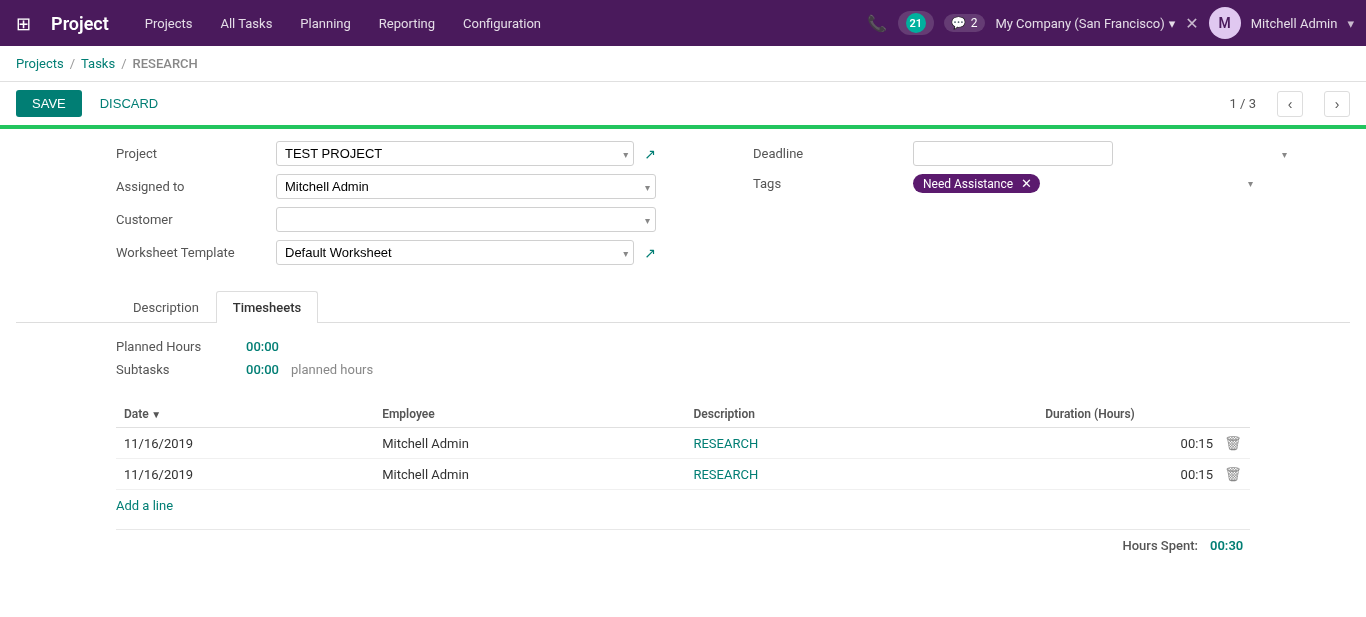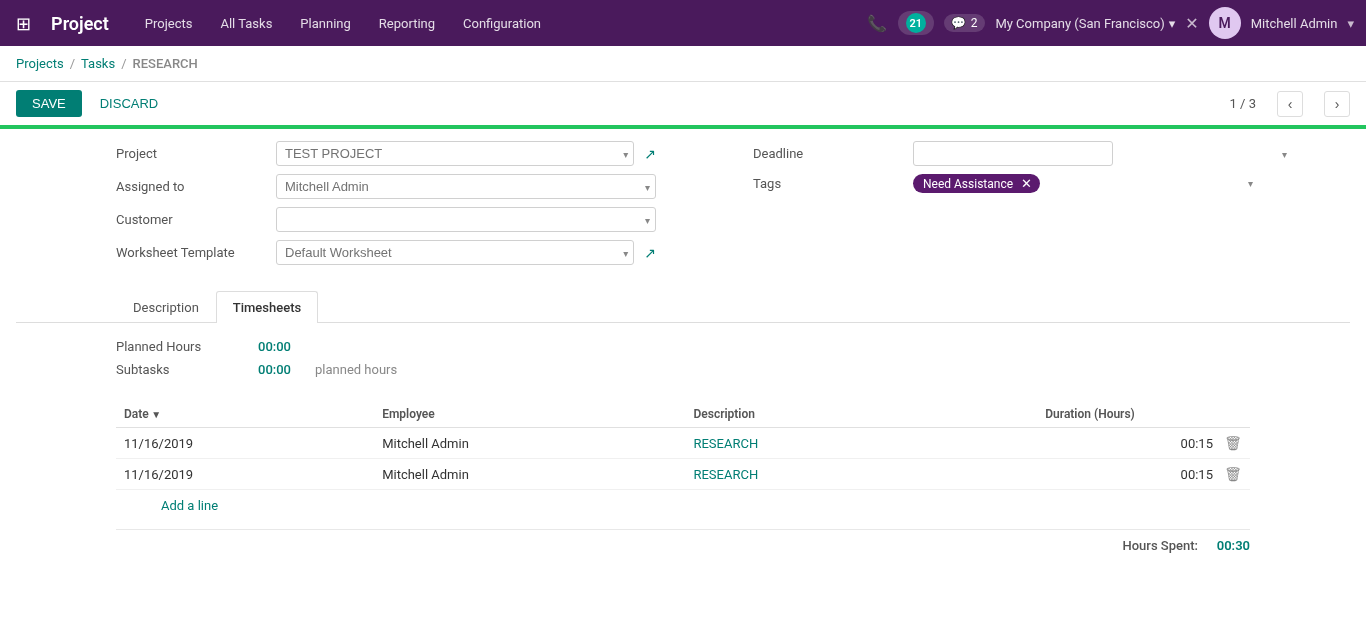--- a/index.html
+++ b/index.html
@@ -143,21 +143,21 @@
     .select-wrapper {
       position: relative;
       flex: 1;
     }
     .select-wrapper select {
       width: 100%;
       border: 1px solid #d0d0d0;
       border-radius: 3px;
       padding: 4px 24px 4px 8px;
       font-size: 13px;
-      color: #737373;
+      color: #000000;
       background: #fff;
       appearance: none;
       cursor: pointer;
     }
     .select-caret {
       position: absolute; right: 6px; top: 50%; transform: translateY(-50%);
       color: #888; font-size: 10px; pointer-events: none;
     }
     .external-link-icon {
       color: #017e74; font-size: 14px; cursor: pointer; margin-left: 4px;
@@ -210,21 +210,21 @@
 
     
     .timesheets-section { padding: 16px 100px 0; }
     .ts-summary {
       display: flex;
       margin-bottom: 16px;
     }
     .ts-summary-left { flex: 1; }
     .ts-summary-right { flex: 1; display: flex; align-items: flex-start; padding-left: 200px; }
     .ts-field-row {
-      display: flex; align-items: center; margin-bottom: 8px; gap: 12px;
+      display: flex; align-items: center; margin-bottom: 8px;
     }
     .ts-label { width: 130px; color: #555; font-size: 13px; }
     .ts-value { color: #017e74; font-weight: 500; font-size: 13px; }
     .ts-planned { color: #888; font-size: 13px; margin-left: 12px; }
 
     
     .progress-container { display: flex; align-items: center; gap: 8px; }
     .progress-bar-wrapper {
       width: 100px; height: 16px;
       border: 1px solid #ccc; border-radius: 2px; background: #f5f5f5;
@@ -246,31 +246,31 @@
       padding: 7px 8px;
       font-size: 13px;
       border-bottom: 1px solid #f0f0f0;
       color: #333;
     }
     .ts-table td.teal { color: #017e74; }
     .ts-table th.sort-icon::after { content: ' ▼'; font-size: 10px; }
     .ts-table td:last-child { text-align: right; }
     .ts-table th:last-child { text-align: center; }
     .delete-icon { color: #888; cursor: pointer; font-size: 14px; margin-left: 8px; }
-    .add-line-link { color: #017e74; font-size: 13px; cursor: pointer; padding: 8px 0; display: inline-block; margin-left: 45px; }
+    .add-line-link { color: #017e74; font-size: 13px; cursor: pointer; padding: 8px 0; display: inline-block; }
 
     
     .hours-spent-row {
       display: flex; justify-content: flex-end;
       padding: 8px 0 0 0;
       border-top: 1px solid #e8e8e8;
       margin-top: 8px;
     }
     .hours-spent-label { font-size: 13px; color: #555; margin-right: 12px; font-weight: 500; }
-    .hours-spent-value { font-size: 13px; color: #017e74; font-weight: 600; min-width: 40px; text-align: right; }
+    .hours-spent-value { font-size: 13px; color: #017e74; font-weight: 600; min-width: 40px; text-align: left; }
   </style>
 </head>
 <body>
 
 <div class="topbar">
   <span class="topbar-apps">⊞</span>
   <span class="topbar-title">Project</span>
   <nav class="topbar-nav">
     <a>Projects</a>
     <a>All Tasks</a>

